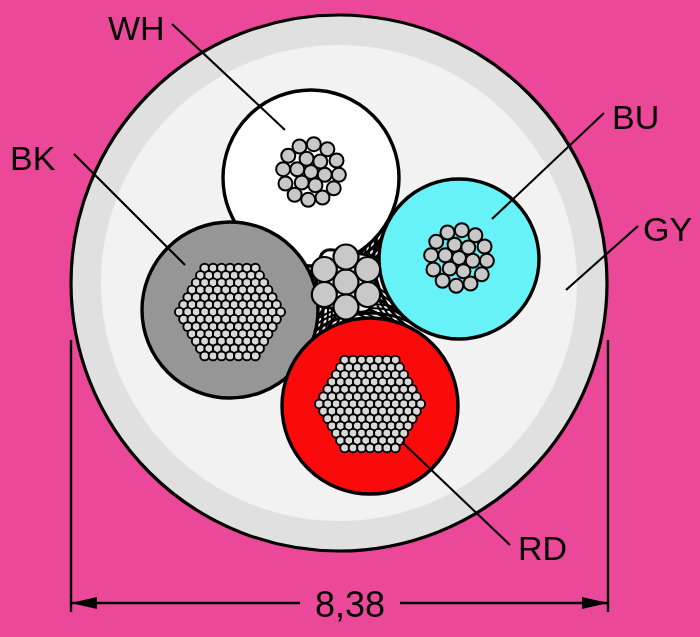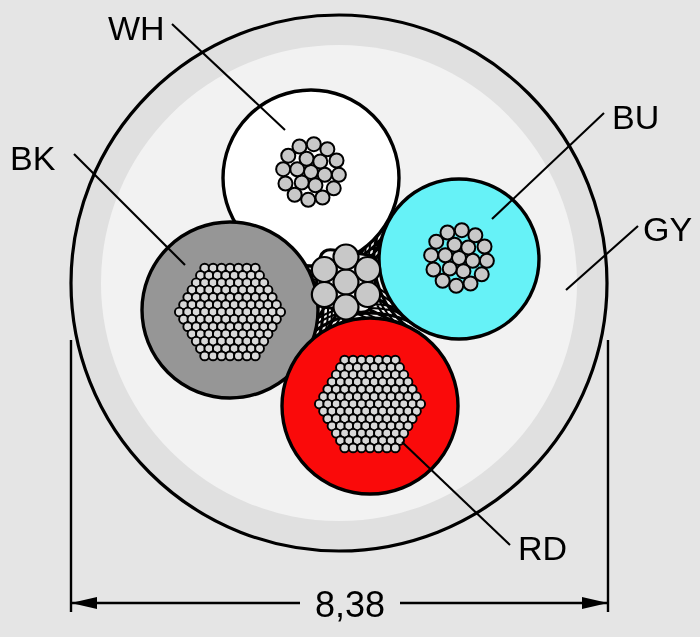--- a/index.html
+++ b/index.html
@@ -11,21 +11,21 @@
   body {
     width: 700px;
     height: 637px;
     overflow: hidden;
     font-family: "Liberation Sans", sans-serif;
   }
   #stage {
     position: relative;
     width: 700px;
     height: 637px;
-    background: #e5e5e5;
+    background: #ec4899;
   }
   svg#diagram {
     display: block;
     width: 700px;
     height: 637px;
   }
   .lbl {
     font-family: "Liberation Sans", sans-serif;
     font-size: 34px;
     fill: #000000;

